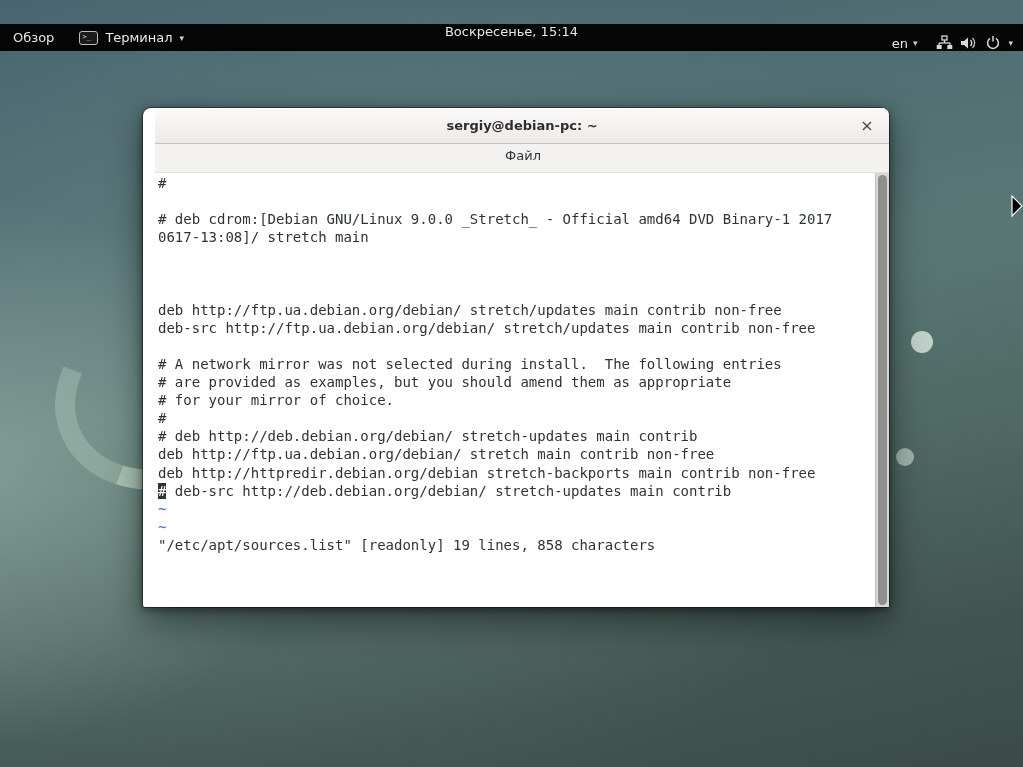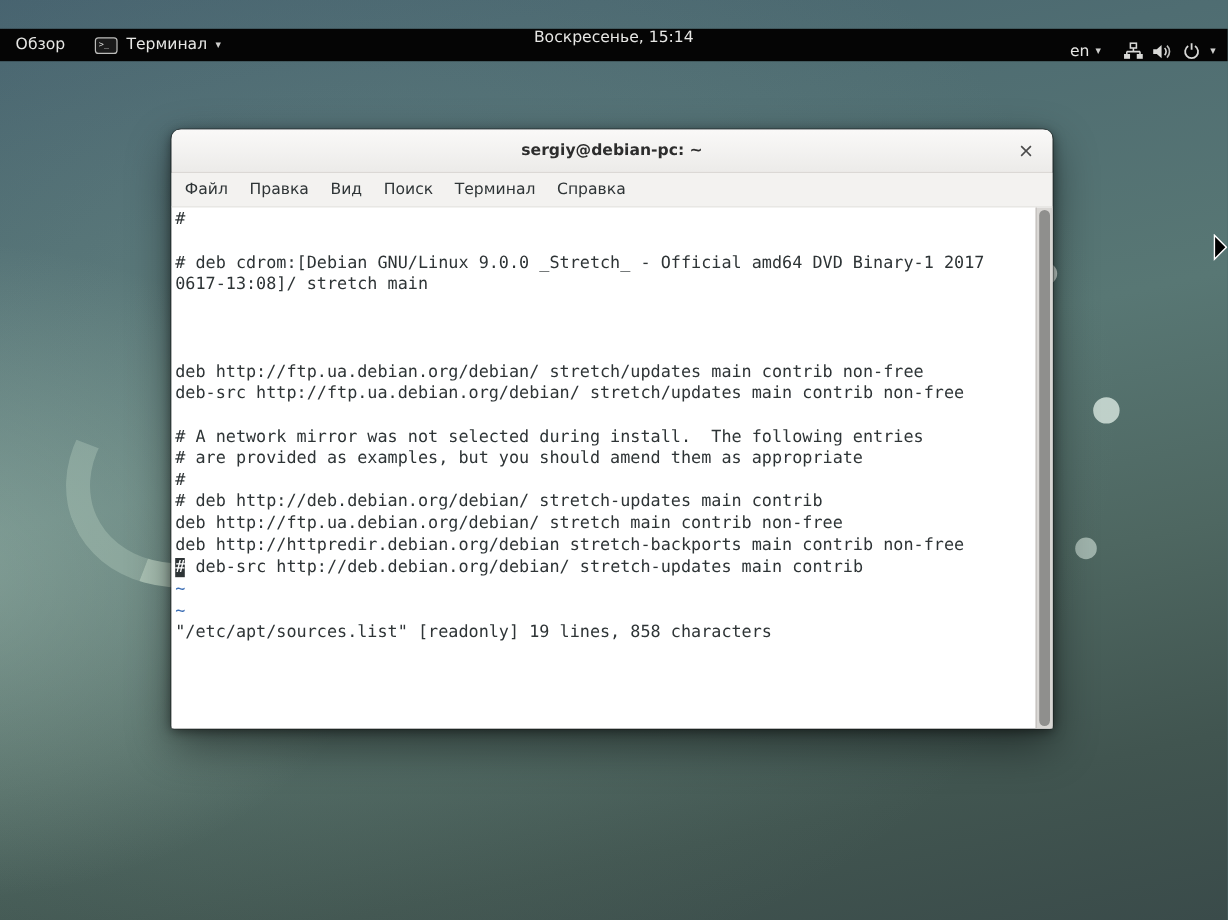--- a/index.html
+++ b/index.html
@@ -52,37 +52,38 @@
   .tb-right{position:absolute;right:0;top:0;height:38px;display:flex;align-items:center;gap:7px;padding-right:10px;}
   .tb-kbd{display:flex;align-items:center;gap:5px;margin-right:12px;}
   .caret{font-size:9px;color:#cfcfcd;}
   .tb-icon{display:flex;align-items:center;}
   
   .window{
     position:absolute;left:143px;top:108px;width:734px;height:499px;z-index:10;
     border-radius:8px 8px 2px 2px;
     box-shadow:0 2px 10px rgba(0,0,0,0.5),0 14px 36px rgba(0,0,0,0.45),0 0 0 1px rgba(30,30,30,0.55);
     background:#ffffff;
+    padding-left:12px;
   }
   .titlebar{
     height:35px;border-radius:7px 7px 0 0;
     background:linear-gradient(#faf9f8,#ecebe9);
     border-bottom:1px solid #c6c1bc;
     display:flex;align-items:center;justify-content:center;position:relative;
     font-size:13px;font-weight:bold;color:#2d2d2d;
   }
   .close-btn{
     position:absolute;right:8px;top:0;height:35px;width:28px;
     display:flex;align-items:center;justify-content:center;
     color:#4a4a4a;font-size:16px;font-weight:normal;cursor:default;
   }
   .menubar{
     height:28px;background:#f3f2f0;border-bottom:1px solid #e2e0dd;
     display:flex;align-items:center;font-size:13px;color:#2e3436;
-    font-weight:normal;padding-left:2px;
+    font-weight:normal;padding-left:2px;flex-direction:column;
   }
   .menu-item{padding:4px 9px;cursor:default;}
   
   .screen-wrap{position:relative;height:434px;background:#ffffff;}
   .screen{
     position:absolute;left:0;top:0;right:13px;bottom:0;overflow:hidden;
     font-family:"DejaVu Sans Mono","Liberation Mono",monospace;
     font-size:14px;line-height:18.1px;color:#2e3436;
     padding:1px 0 0 3px;
   }
@@ -177,20 +178,21 @@
         <div class="trow"># deb cdrom:[Debian GNU/Linux 9.0.0 _Stretch_ - Official amd64 DVD Binary-1 2017</div>
         <div class="trow">0617-13:08]/ stretch main</div>
         <div class="trow"> </div>
         <div class="trow"> </div>
         <div class="trow"> </div>
         <div class="trow">deb http://ftp.ua.debian.org/debian/ stretch/updates main contrib non-free</div>
         <div class="trow">deb-src http://ftp.ua.debian.org/debian/ stretch/updates main contrib non-free</div>
         <div class="trow"> </div>
         <div class="trow"># A network mirror was not selected during install.  The following entries</div>
         <div class="trow"># are provided as examples, but you should amend them as appropriate</div>
+        <div class="trow"># for your mirror of choice.</div>
         <div class="trow">#</div>
         <div class="trow"># deb http://deb.debian.org/debian/ stretch-updates main contrib</div>
         <div class="trow">deb http://ftp.ua.debian.org/debian/ stretch main contrib non-free</div>
         <div class="trow">deb http://httpredir.debian.org/debian stretch-backports main contrib non-free</div>
         <div class="trow"><span class="cursor">#</span> deb-src http://deb.debian.org/debian/ stretch-updates main contrib</div>
         <div class="trow tilde">~</div>
         <div class="trow tilde">~</div>
         <div class="trow">"/etc/apt/sources.list" [readonly] 19 lines, 858 characters</div>
       </div>
     <div class="scrollbar">

